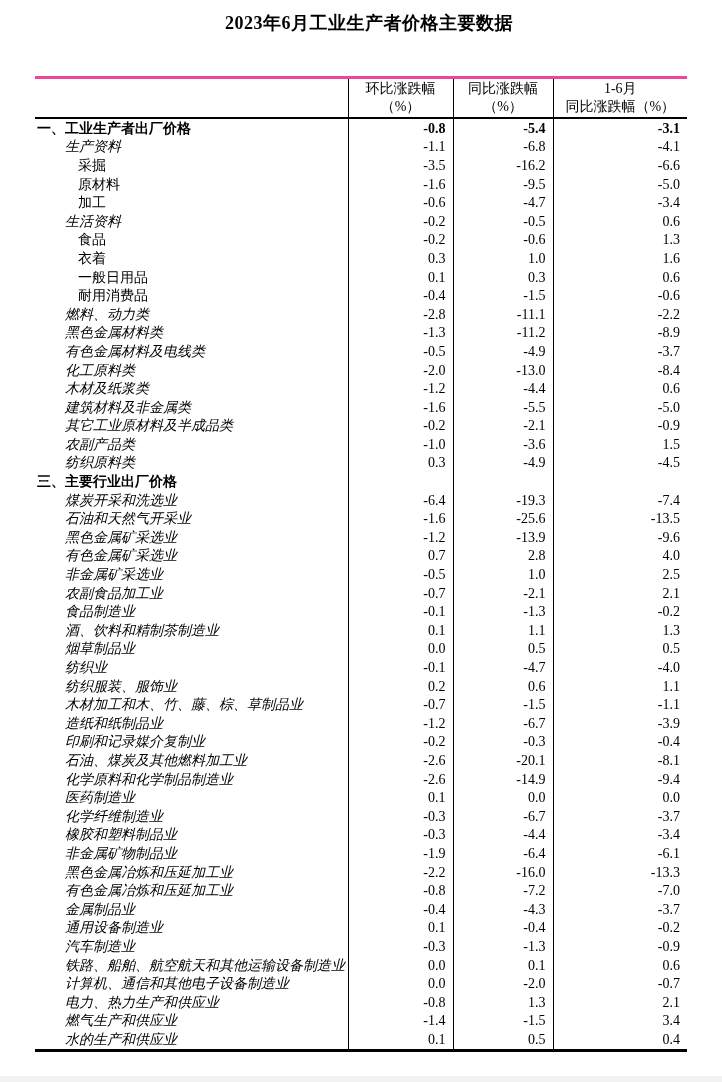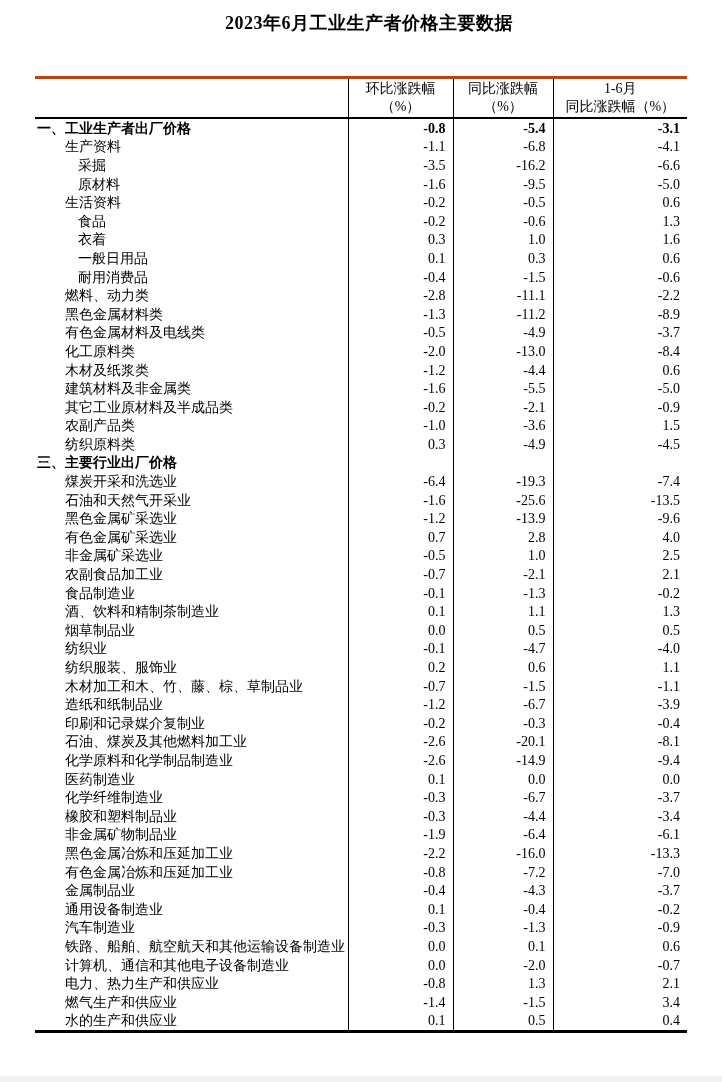--- a/index.html
+++ b/index.html
@@ -25,21 +25,21 @@
     font-weight: 700;
     letter-spacing: 0.5px;
   }
   table.price-table {
     position: absolute;
     left: 35px;
     top: 76px;
     width: 652px;
     border-collapse: collapse;
     table-layout: fixed;
-    border-top: 3px solid #c2410c;
+    border-top: 3px solid #ec4899;
     border-bottom: 3px solid #000;
     font-size: 14px;
   }
   col.c1 { width: 313px; }
   col.c2 { width: 105px; }
   col.c3 { width: 100px; }
   col.c4 { width: 134px; }
   thead th {
     font-weight: 400;
     text-align: center;
@@ -58,21 +58,21 @@
     overflow: hidden;
   }
   .vline { border-left: 1px solid #000; }
   td.label { text-align: left; margin-top: 13px; }
   td.num {
     text-align: right;
     padding-right: 7px;
   }
   tr.bold td { font-weight: 700; }
   .ind1 { padding-left: 2px; }
-  .ind2 { padding-left: 30px; }
+  .ind2 { padding-left: 30px; font-style: italic; }
   .ind3 { padding-left: 43px; }
   .bottom-strip {
     position: absolute;
     left: 0;
     top: 1076px;
     width: 722px;
     height: 6px;
     background: #f2f2f2;
   }
 </style>
@@ -124,20 +124,26 @@
         <td class="num vline">-16.2</td>
         <td class="num vline">-6.6</td>
       </tr>
       <tr>
         <td class="label ind3">原材料</td>
         <td class="num vline">-1.6</td>
         <td class="num vline">-9.5</td>
         <td class="num vline">-5.0</td>
       </tr>
       <tr>
+        <td class="label ind3">加工</td>
+        <td class="num vline">-0.6</td>
+        <td class="num vline">-4.7</td>
+        <td class="num vline">-3.4</td>
+      </tr>
+      <tr>
         <td class="label ind2">生活资料</td>
         <td class="num vline">-0.2</td>
         <td class="num vline">-0.5</td>
         <td class="num vline">0.6</td>
       </tr>
       <tr>
         <td class="label ind3">食品</td>
         <td class="num vline">-0.2</td>
         <td class="num vline">-0.6</td>
         <td class="num vline">1.3</td>

